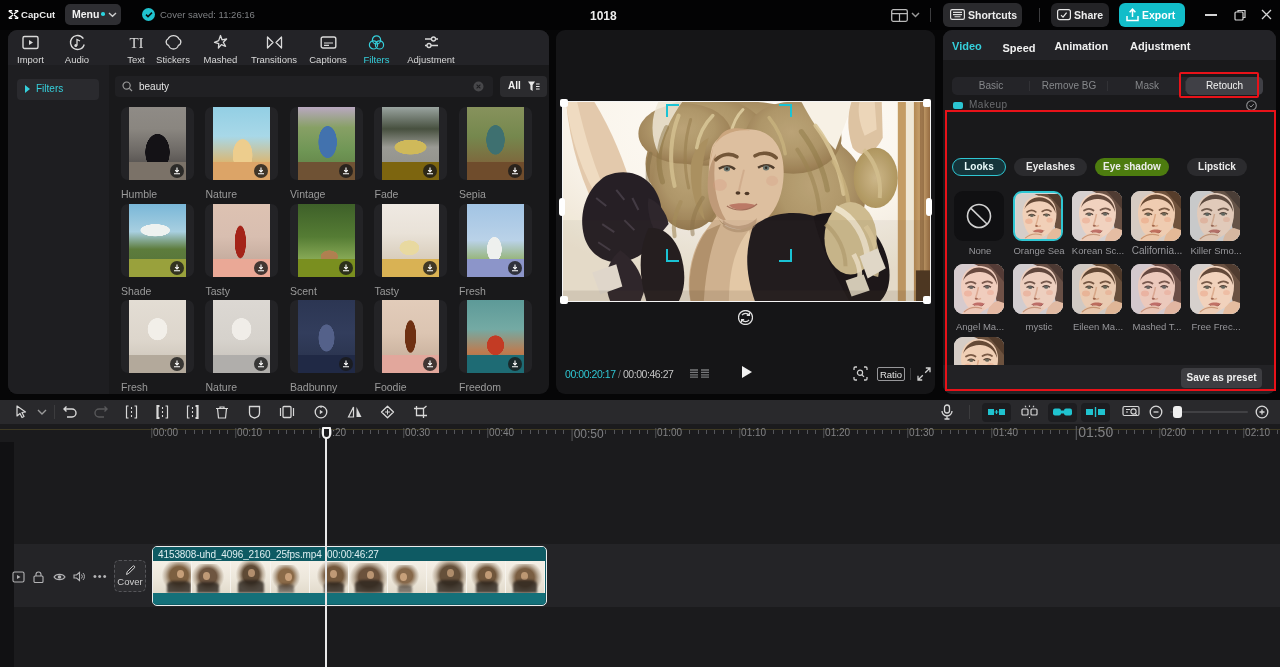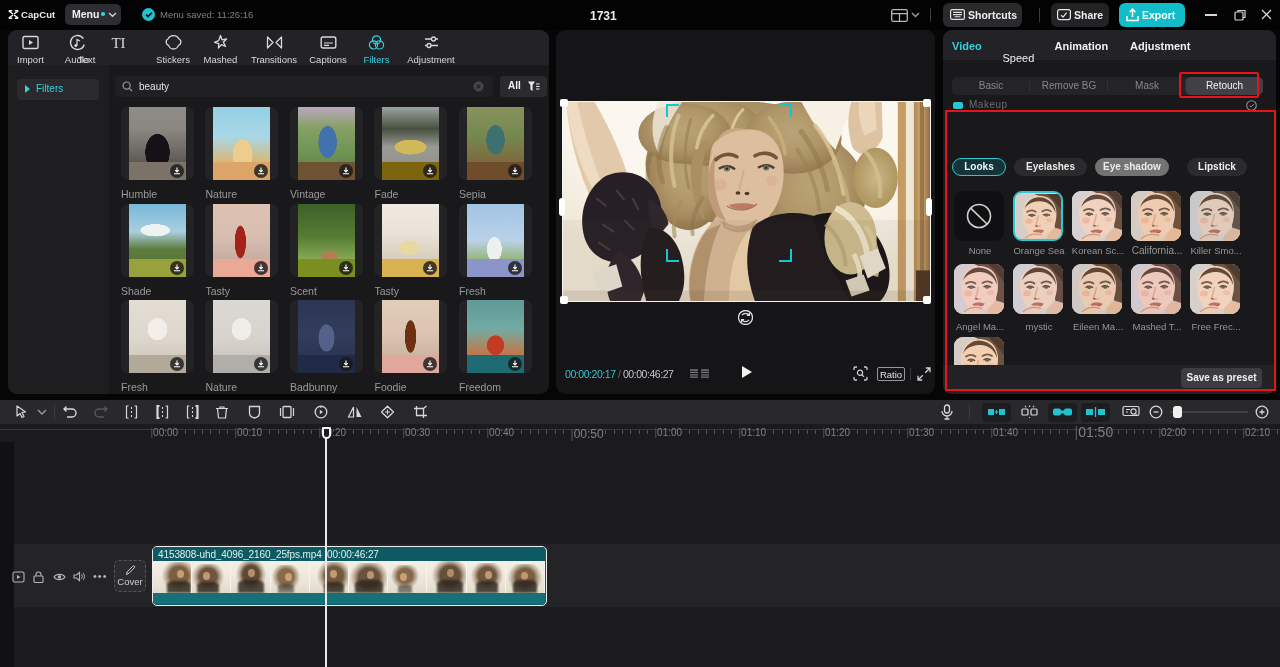--- a/index.html
+++ b/index.html
@@ -22,22 +22,22 @@
     <span class="abs" style="left:7px;top:4px;font-size:10.5px;font-weight:bold;color:#f2f2f2">Menu</span>
     <span class="abs" style="left:36px;top:8px;width:3.5px;height:3.5px;border-radius:50%;background:#2bd2dc"></span>
     <svg class="abs" style="left:43px;top:8px" width="9" height="6" viewBox="0 0 9 6">
           <path d="M1 1 L4.5 4.2 L8 1" stroke="#cfcfcf" stroke-width="1.4" fill="none"></path>
         </svg>
   </div>
   <div class="abs" style="left:142px;top:8px;width:13px;height:13px;border-radius:50%;background:#20c3cf"></div>
   <svg class="abs" style="left:145px;top:12px" width="8" height="6" viewBox="0 0 8 6">
         <path d="M1 2.6 L3 4.6 L7 .6" stroke="#0b0b0b" stroke-width="1.5" fill="none"></path>
       </svg>
-  <div class="abs" style="left:160px;top:9px;font-size:9.5px;color:#7f8184">Menu saved: 11:26:16</div>
-  <div class="abs" style="left:590px;top:9px;font-size:12px;font-weight:bold">1731</div>
+  <div class="abs" style="left:160px;top:9px;font-size:9.5px;color:#7f8184">Cover saved: 11:26:16</div>
+  <div class="abs" style="left:590px;top:9px;font-size:12px;font-weight:bold">1018</div>
   <svg class="abs" style="left:891px;top:9px" width="17" height="13" viewBox="0 0 17 13">
     <rect x=".7" y=".7" width="15.6" height="11.6" rx="1.5" fill="none" stroke="#b9b9b9" stroke-width="1.3"></rect>
     <path d="M1 4.6 H16 M8.5 4.6 V12" stroke="#b9b9b9" stroke-width="1.2"></path>
   </svg>
   <svg class="abs" style="left:911px;top:12px" width="9" height="6" viewBox="0 0 9 6">
         <path d="M1 1 L4.5 4.6 L8 1" stroke="#9a9a9a" stroke-width="1.4" fill="none"></path>
       </svg>
   <div class="abs" style="left:930px;top:8px;width:1px;height:14px;background:#3c3c3e"></div>
   <div class="abs" style="left:943px;top:3px;width:79px;height:24px;background:#2a2a2d;border-radius:6px">
     <svg class="abs" style="left:7px;top:6px" width="15" height="11" viewBox="0 0 15 11">
@@ -80,21 +80,21 @@
         <div style="font-size:9.5px;letter-spacing:0;color:#d9d9d9;margin-top:3px">Import</div>
       </div>
       <div class="abs" style="left:29.0px;top:4px;width:80px;text-align:center">
         <svg style="margin:0 auto" width="17" height="17" viewBox="0 0 17 17">
           <circle cx="8.5" cy="8.5" r="7" fill="none" stroke="#d9d9d9" stroke-width="1.4" stroke-dasharray="30 6" transform="rotate(80 8.5 8.5)"></circle>
           <path d="M8 11.5 V5.5 L11 7" fill="none" stroke="#d9d9d9" stroke-width="1.3"></path>
           <circle cx="6.8" cy="11.4" r="1.5" fill="#d9d9d9"></circle>
         </svg>
         <div style="font-size:9.5px;letter-spacing:0;color:#d9d9d9;margin-top:3px">Audio</div>
       </div>
-      <div class="abs" style="left:70px;top:4px;width:80px;text-align:left">
+      <div class="abs" style="left:88px;top:4px;width:80px;text-align:center">
         <svg style="margin:0 auto" width="17" height="17" viewBox="0 0 17 17">
           <text x="8.5" y="13.5" font-size="15" font-family="Liberation Serif" fill="#d9d9d9" text-anchor="middle">TI</text>
         </svg>
         <div style="font-size:9.5px;letter-spacing:0;color:#d9d9d9;margin-top:3px">Text</div>
       </div>
       <div class="abs" style="left:125.0px;top:4px;width:80px;text-align:center">
         <svg style="margin:0 auto" width="17" height="17" viewBox="0 0 17 17">
           <path d="M8.5 1.6 C11 1.6 13 3 14 5 C15.4 5.6 16 7 15.8 8.6 C15.6 10 14.6 11 13.4 11.4 C12.6 13.6 10.8 15 8.5 15 C6.2 15 4.4 13.6 3.6 11.4 C2.4 11 1.4 10 1.2 8.6 C1 7 1.6 5.6 3 5 C4 3 6 1.6 8.5 1.6 Z" fill="none" stroke="#d9d9d9" stroke-width="1.3"></path>
         </svg>
         <div style="font-size:9.5px;letter-spacing:0;color:#d9d9d9;margin-top:3px">Stickers</div>
@@ -462,42 +462,42 @@
       </svg>
       <div class="abs" style="left:321px;top:337px;width:28px;height:14px;border:1px solid #97979a;border-radius:2px;text-align:center;font-size:9.5px;color:#e0e0e0;line-height:13px">Ratio</div>
       <div class="abs" style="left:354px;top:338px;width:1px;height:12px;background:#3a3a3c"></div>
       <svg class="abs" style="left:361px;top:337px" width="14" height="14" viewBox="0 0 14 14">
         <path d="M8.8 1 H13 V5.2 M13 1 L8.2 5.8 M5.2 13 H1 V8.8 M1 13 L5.8 8.2" stroke="#d0d0d0" stroke-width="1.3" fill="none"></path>
       </svg>
     </div>
     <div class="panel" style="left:943px;top:30px;width:333px;height:364px">
       <div class="strip" style="height:30px"></div>
       <span class="abs" style="left:9px;top:10px;font-size:11px;font-weight:bold;color:#35d0dc">Video</span>
-      <span class="abs" style="left:59.5px;top:22px;font-size:11px;font-weight:normal;color:#f0f0f0">Speed</span>
+      <span class="abs" style="left:59.5px;top:12px;font-size:11px;font-weight:bold;color:#f0f0f0">Speed</span>
       <span class="abs" style="left:111.5px;top:10px;font-size:11px;font-weight:bold;color:#f0f0f0">Animation</span>
       <span class="abs" style="left:187px;top:10px;font-size:11px;font-weight:bold;color:#f0f0f0">Adjustment</span>
       <div class="abs" style="left:9px;top:47px;width:311px;height:18px;background:#242428;border-radius:5px">
         <div class="abs" style="left:77px;top:4px;width:1px;height:10px;background:#323236"></div>
         <div class="abs" style="left:155px;top:4px;width:1px;height:10px;background:#323236"></div>
         <div class="abs" style="left:233px;top:4px;width:1px;height:10px;background:#323236"></div>
         <div class="abs" style="left:0;top:2.5px;width:78px;text-align:center;font-size:10px;color:#85878a">Basic</div>
         <div class="abs" style="left:78px;top:2.5px;width:78px;text-align:center;font-size:10px;color:#85878a">Remove BG</div>
         <div class="abs" style="left:156px;top:2.5px;width:78px;text-align:center;font-size:10px;color:#85878a">Mask</div>
         <div class="abs" style="left:234px;top:0;width:77px;height:18px;background:#404046;border-radius:5px"></div>
         <div class="abs" style="left:234px;top:2.5px;width:77px;text-align:center;font-size:10px;color:#f2f2f2">Retouch</div>
       </div>
       <div class="abs" style="left:10px;top:72px;width:10px;height:7px;border-radius:2px;background:#2bc5d2"></div>
       <div class="abs" style="left:26px;top:69px;font-size:10px;color:#7f8184;letter-spacing:.5px;opacity:.8">Makeup</div>
       <svg class="abs" style="left:303px;top:70px" width="11" height="11" viewBox="0 0 11 11">
         <circle cx="5.5" cy="5.5" r="4.8" fill="none" stroke="#909092" stroke-width="1.1"></circle>
         <path d="M3.5 5.5 L5 7 L7.8 4" stroke="#909092" stroke-width="1" fill="none"></path>
       </svg>
       <div class="abs" style="left:9px;top:128px;width:54px;height:18px;background:#15343a;border:1.4px solid #2fc6d2;border-radius:9px;text-align:center;font-size:10px;font-weight:bold;color:#e8fafa;line-height:16px">Looks</div>
       <div class="abs" style="left:71px;top:128px;width:73px;height:18px;background:#2b2b2e;border-radius:9px;text-align:center;font-size:10px;font-weight:bold;color:#ececec;line-height:18px">Eyelashes</div>
-      <div class="abs" style="left:152px;top:128px;width:74px;height:18px;background:#737373;border-radius:9px;text-align:center;font-size:10px;font-weight:bold;color:#ececec;line-height:18px">Eye shadow</div>
+      <div class="abs" style="left:152px;top:128px;width:74px;height:18px;background:#4d7c0f;border-radius:9px;text-align:center;font-size:10px;font-weight:bold;color:#ececec;line-height:18px">Eye shadow</div>
       <div class="abs" style="left:244px;top:128px;width:60px;height:18px;background:#2b2b2e;border-radius:9px;text-align:center;font-size:10px;font-weight:bold;color:#ececec;line-height:18px">Lipstick</div>
       <svg width="0" height="0" style="position:absolute">
         <defs>
 <g id="face50">
  <rect width="50" height="50" fill="#d4d4d4"></rect>
  <path d="M20 0 H50 V40 C46 42 43 40 42 35 C44 22 40 9 30 5 C26 2.5 22 1 20 0 Z" fill="#5d4839"></path>
  <path d="M34 0 H50 V18 C45 12 40 5 34 0 Z" fill="#3f2f25"></path>
  <path d="M33 50 C34 43 38 38 44 37 L50 39 V50 Z" fill="#e5bfa2"></path>
  <path d="M7 22 C7 8 16 1 27 2 C38 3 44 11 44 22 C44 34 38 44 28 47 C18 50 8 42 7 22 Z" fill="#f2d6c1"></path>
  <path d="M9 17 C12 5 23 1 32 5 C39 8 43 14 43 21 C40 11 32 7.5 25 8 C17 8.5 11 12 9 17 Z" fill="#553f30"></path>

